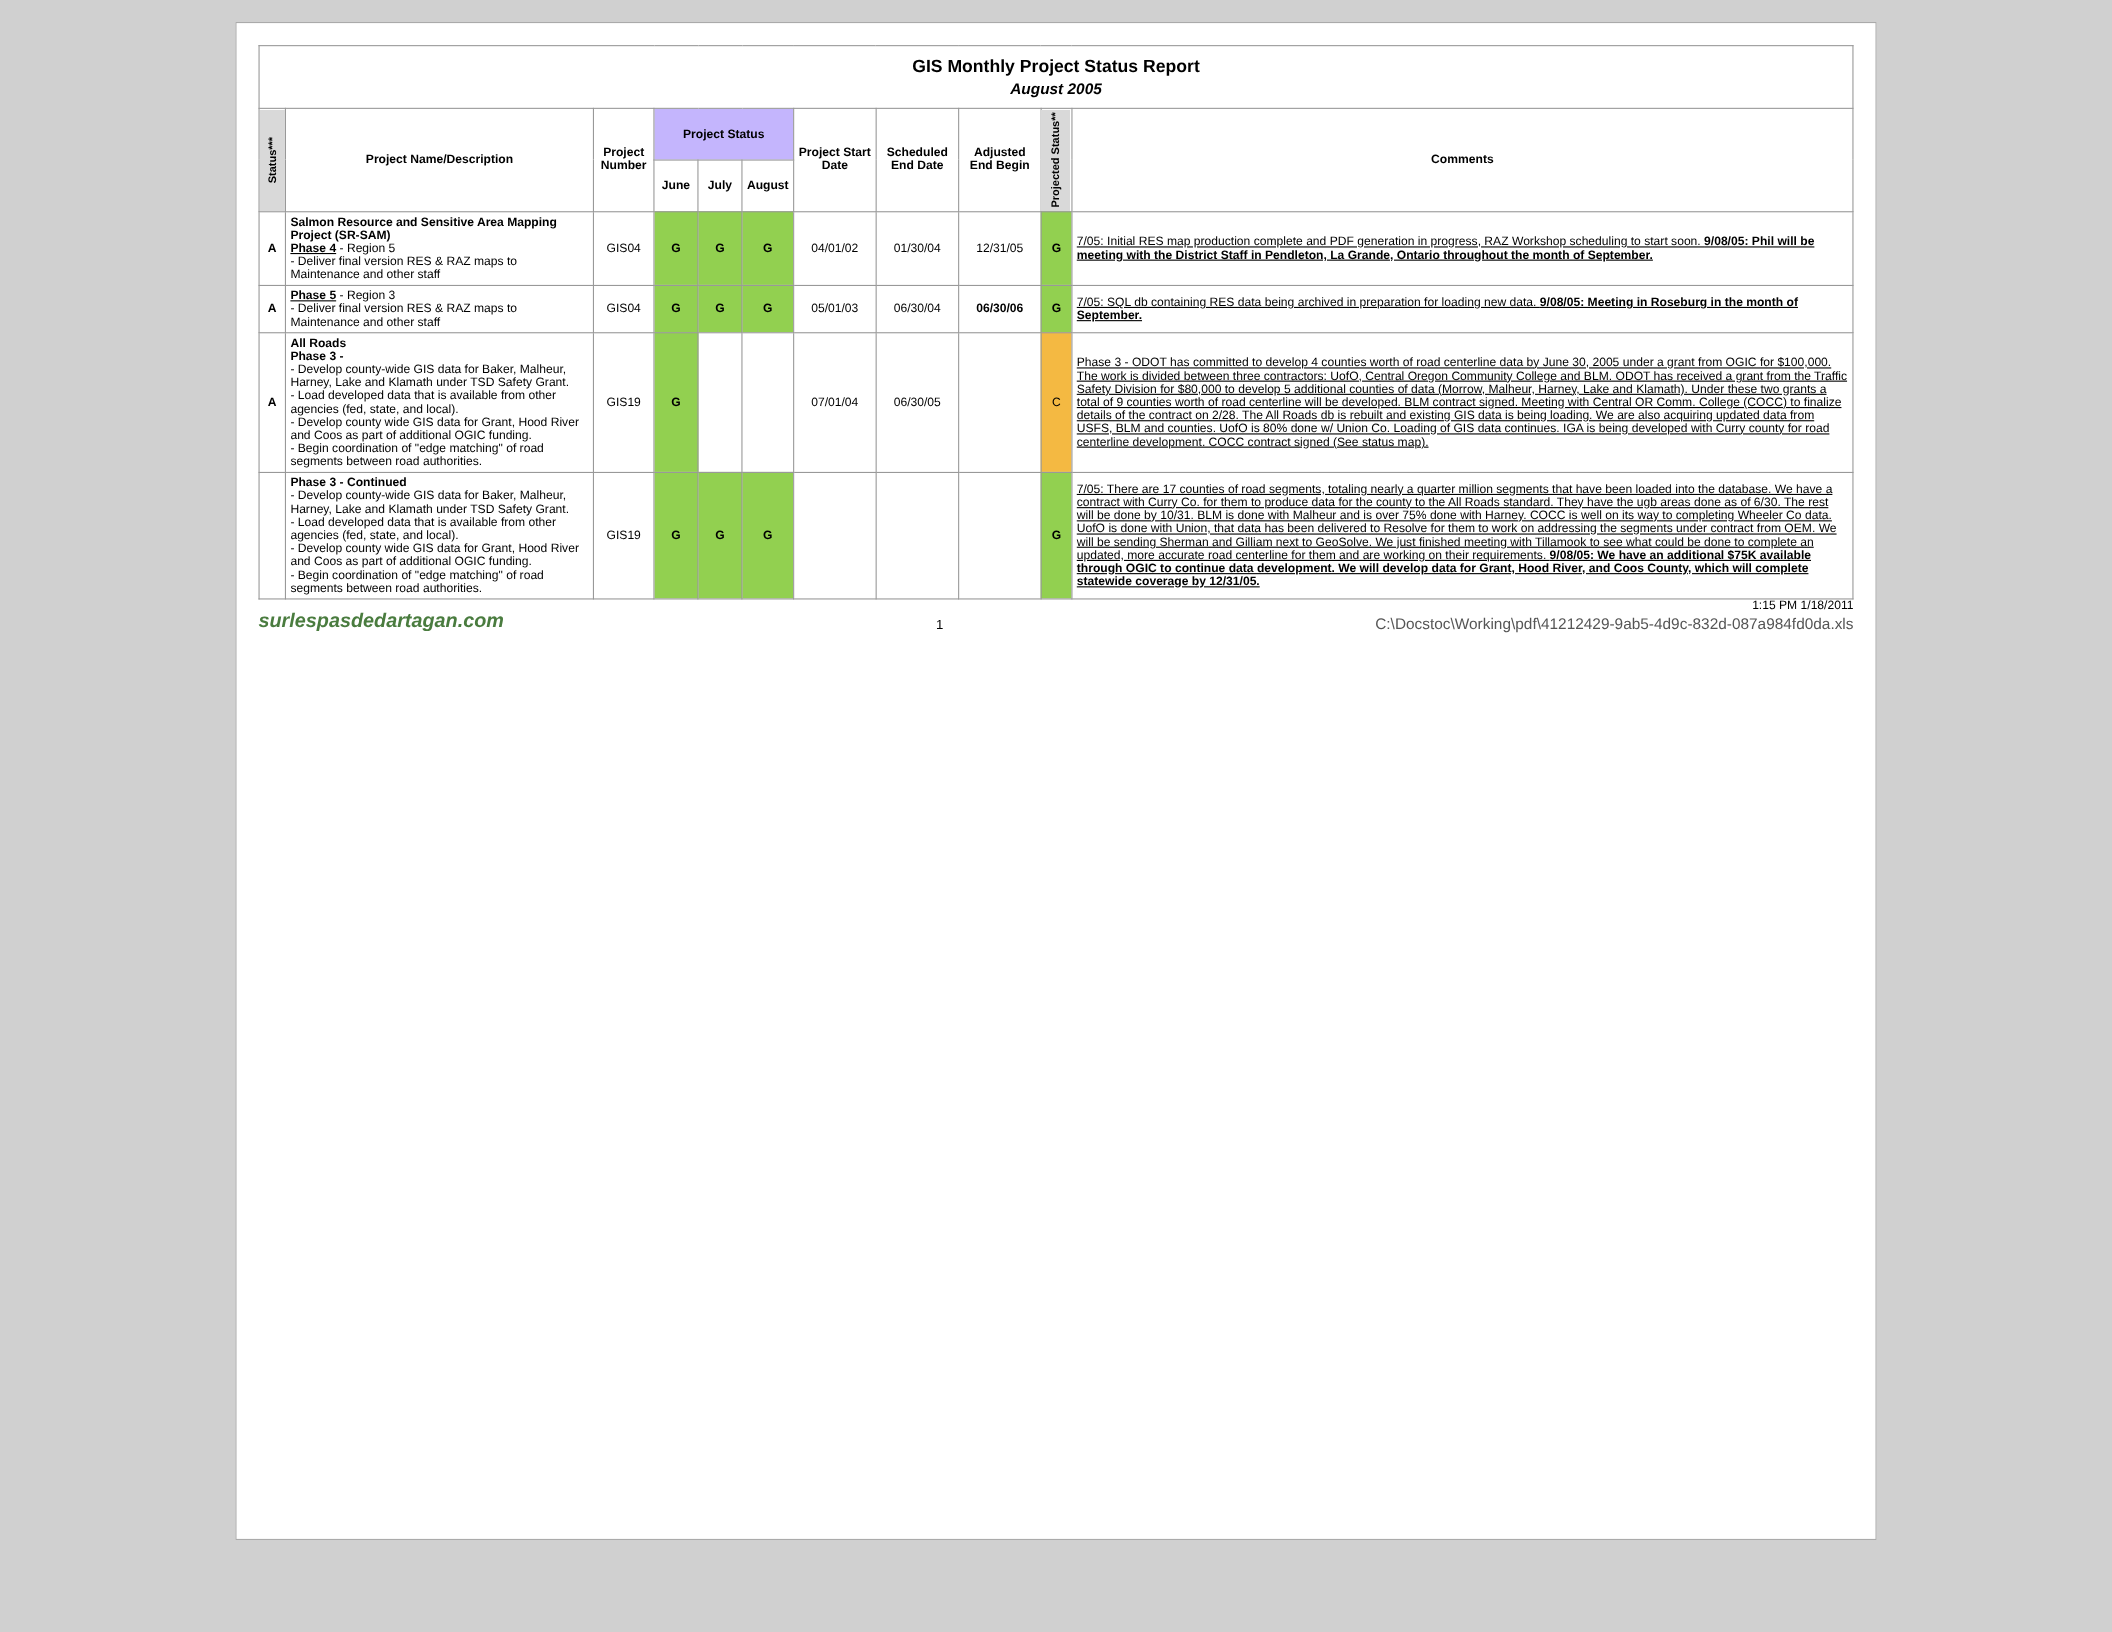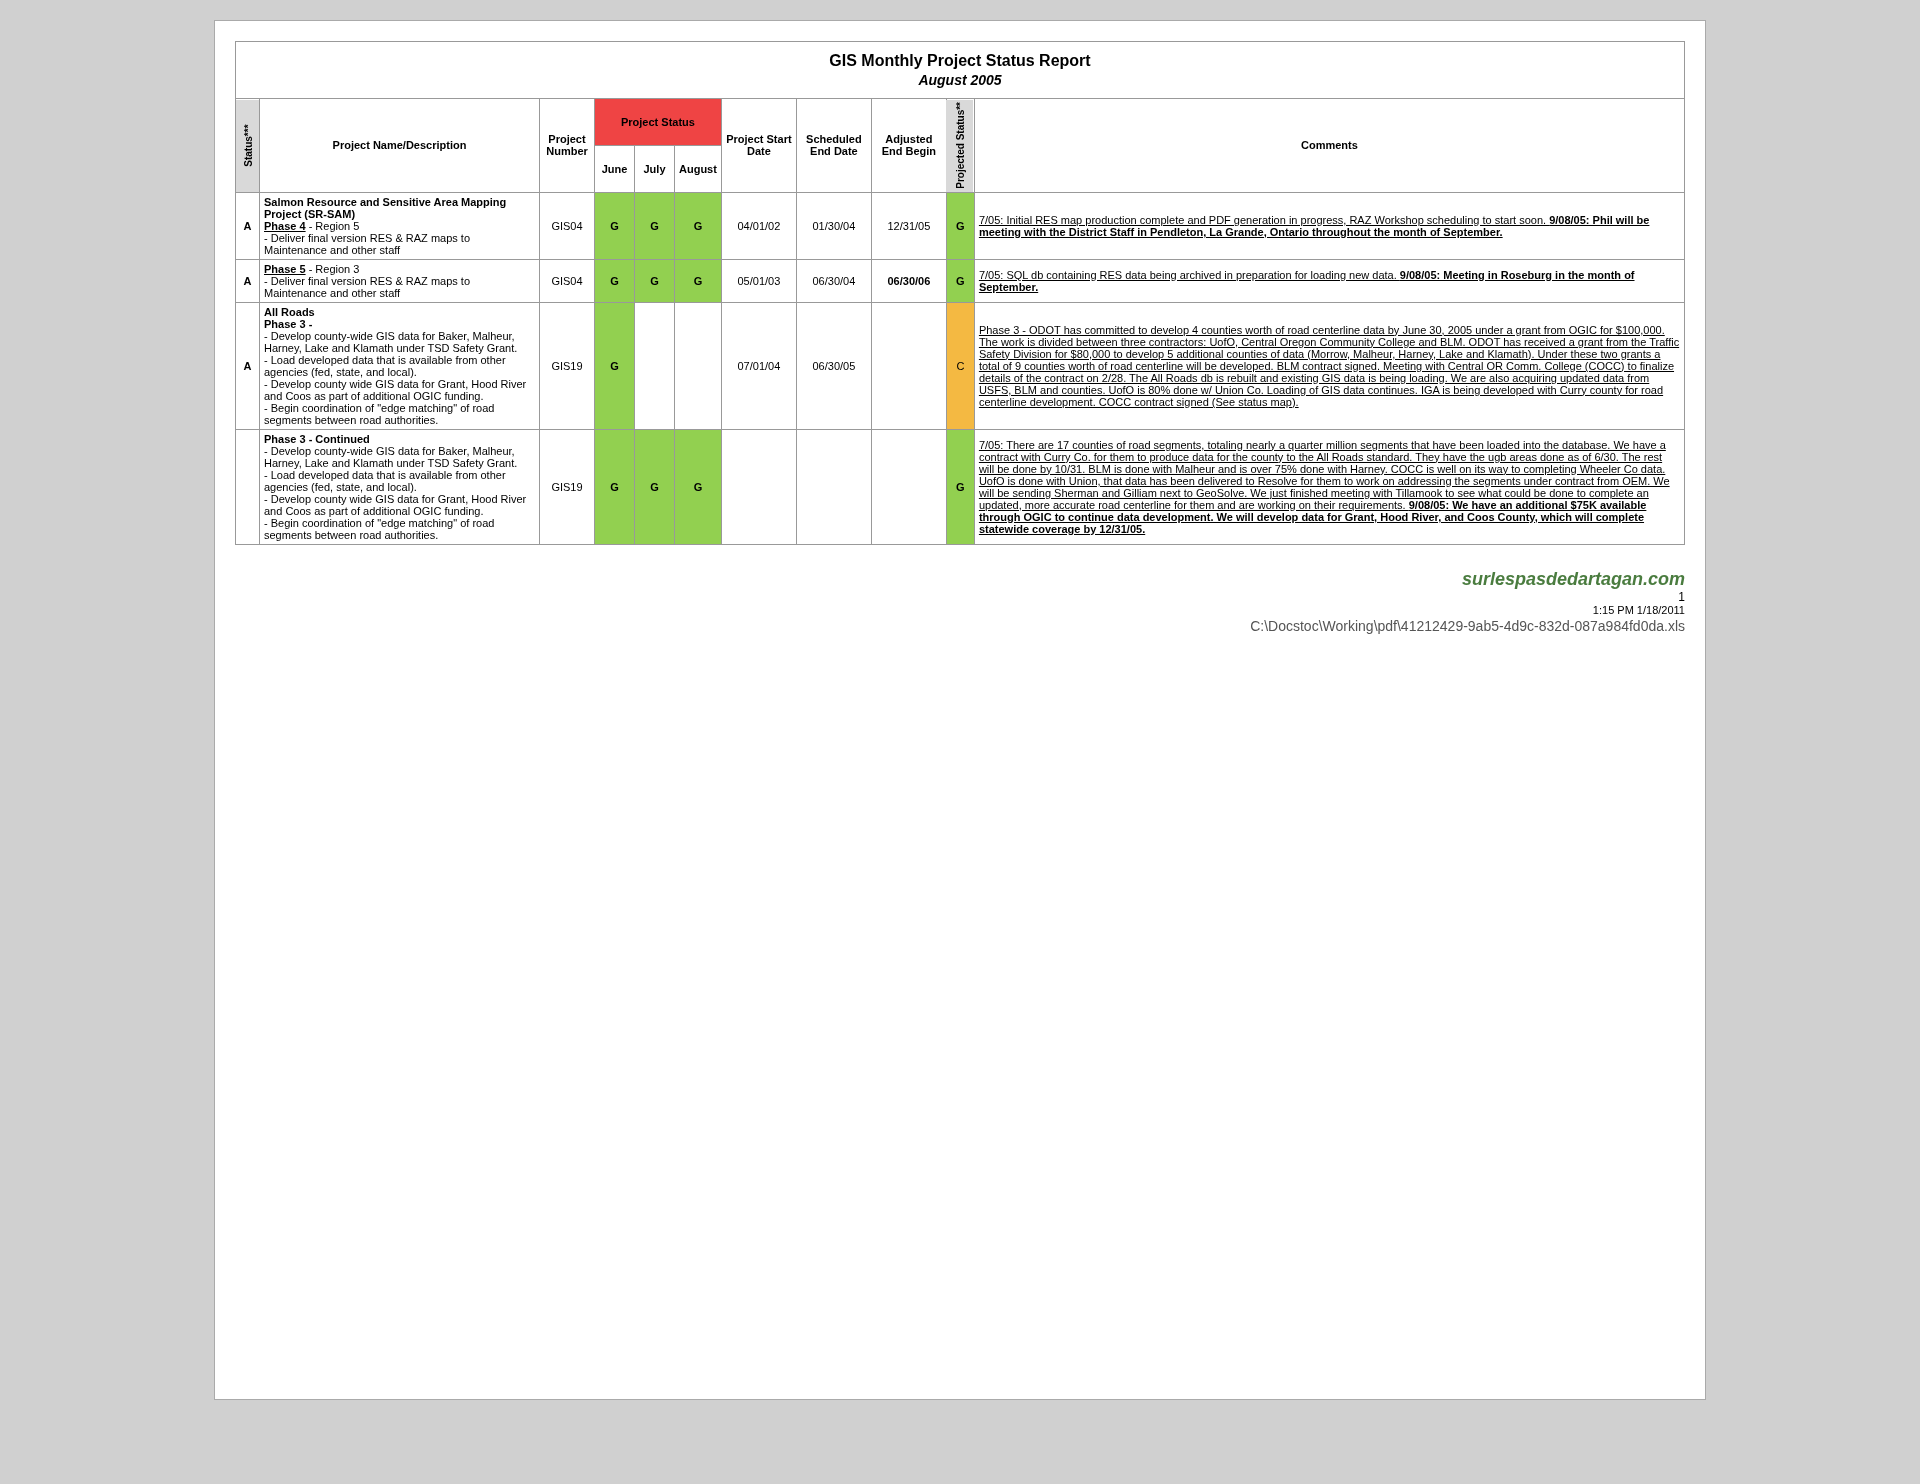--- a/index.html
+++ b/index.html
@@ -89,23 +89,22 @@
       padding: 4px 6px;
       text-decoration: underline;
     }
     .comments-cell b {
       font-weight: bold;
     }
     .footer-bar {
       display: flex;
       justify-content: space-between;
       align-items: flex-end;
-      margin-top: 24px;
-      font-size: 11px;
-      flex-direction: column;
+      margin-top: 0;
+      font-size: 11px;
     }
     .footer-logo {
       color: #4a7c3f;
       font-size: 18px;
       font-weight: bold;
       font-style: italic;
     }
     .footer-center {
       text-align: center;
       font-size: 12px;
@@ -116,21 +115,21 @@
     }
     .footer-filepath {
       font-size: 14px;
       color: #555;
       margin-top: 2px;
       text-align: center;
     }
     .proj-status-header {
       text-align: center;
       font-weight: bold;
-      background: #ef4444;
+      background: #c4b5fd;
     }
     .vertical-header {
       writing-mode: vertical-rl;
       transform: rotate(180deg);
       white-space: nowrap;
       font-size: 10px;
       font-weight: bold;
       text-align: center;
       background: #d9d9d9;
     }

